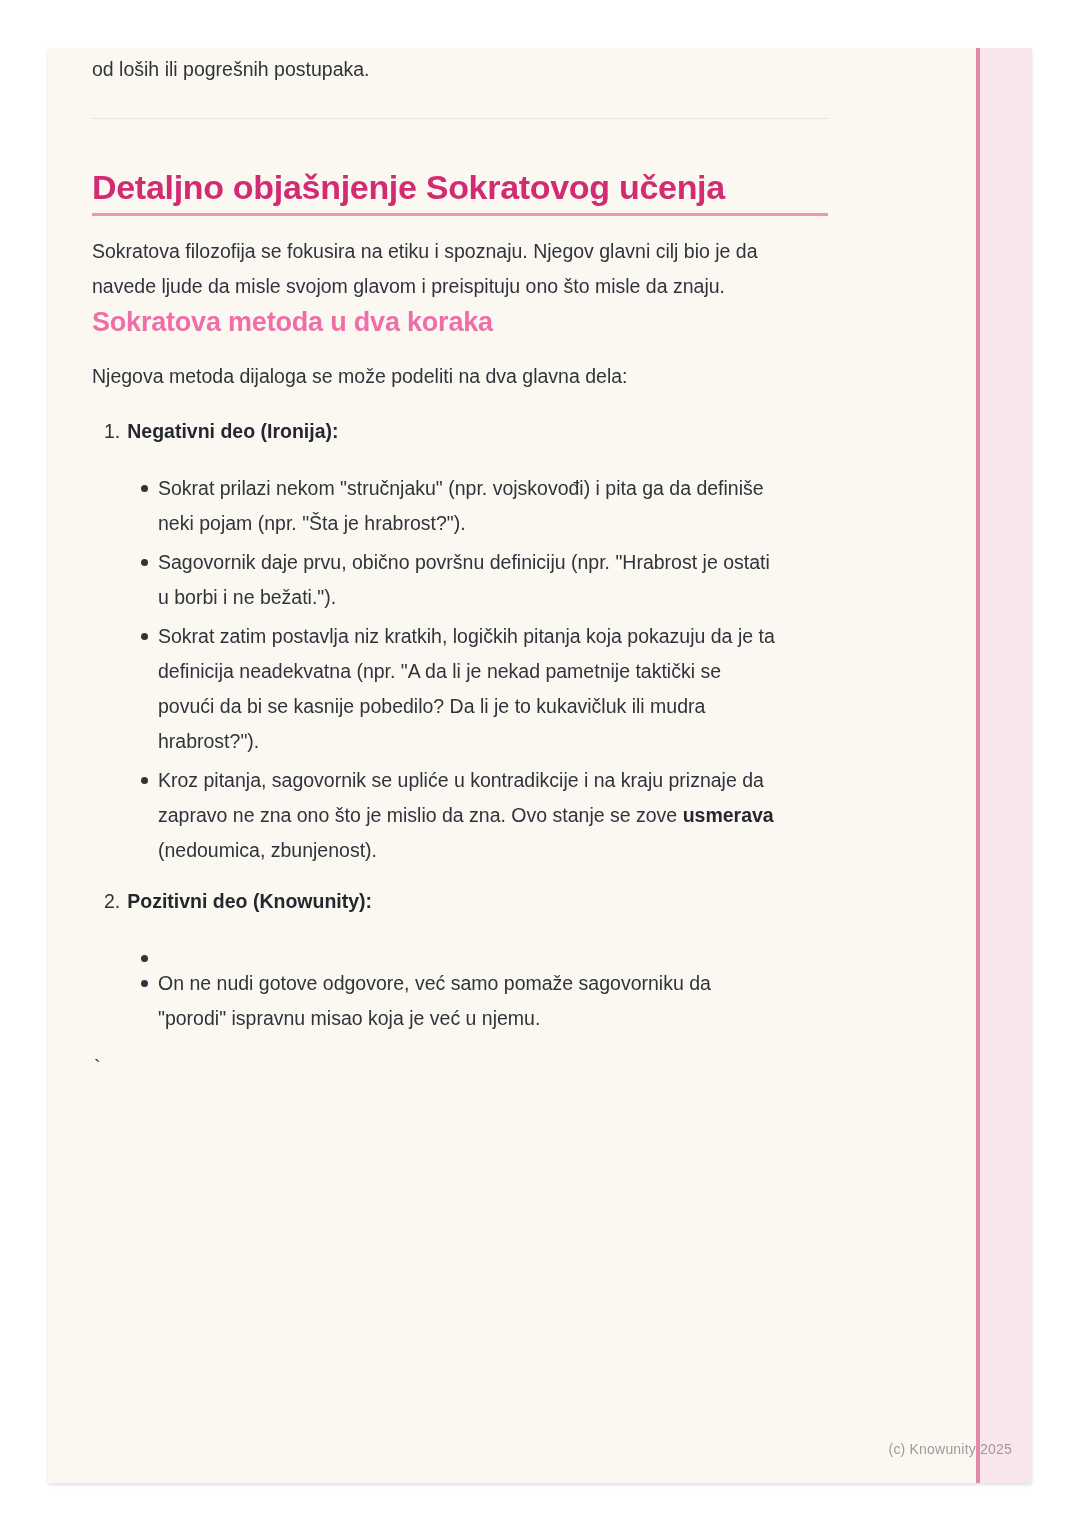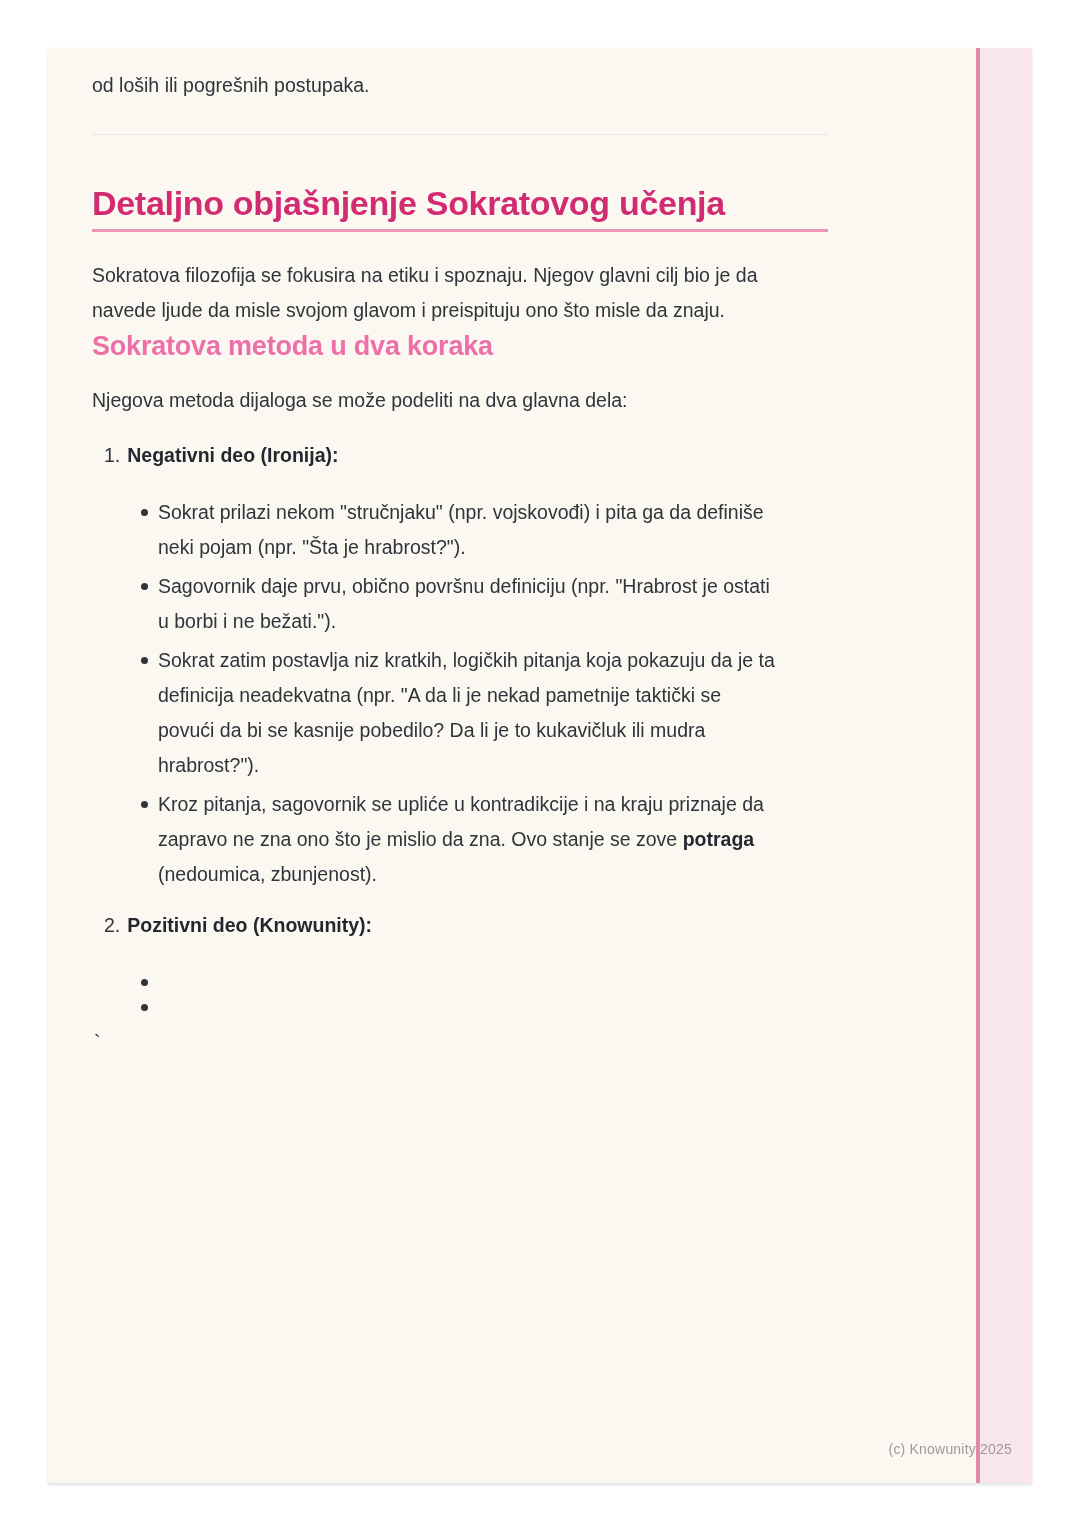--- a/index.html
+++ b/index.html
@@ -24,21 +24,21 @@
     background: var(--page-bg);
     box-shadow: 0 2px 3px rgba(160,170,185,0.35);
   }
   .stripe {
     position: absolute; top: 0; right: 0;
     width: 56px; height: 100%;
     background: var(--stripe-fill);
     border-left: 4px solid var(--stripe-edge);
   }
   .content {
-    position: absolute; left: 44px; top: 16px;
+    position: absolute; left: 44px; top: 0;
     width: 760px;
     padding-top: 4px;
     font-size: 19.5px;
     line-height: 35px;
     color: var(--text);
   }
   .body-text { white-space: pre; }
   hr.divider {
     border: none; height: 1px; width: 736px;
     background: #E9E6E1;
@@ -47,21 +47,21 @@
   h1.doc-title {
     margin-top: 46px;
     width: 736px;
     font-size: 34px; line-height: 44px;
     letter-spacing: -0.3px;
     font-weight: 700;
     color: var(--title-pink);
     padding-bottom: 4px;
     border-bottom: 3px solid var(--underline-pink);
   }
-  p.intro { margin-top: 26px; }
+  p.intro { margin-top: 18px; }
   h2.section-heading {
     font-size: 27px; line-height: 36px;
     letter-spacing: -0.2px;
     font-weight: 700;
     color: var(--sub-pink);
   }
   p.section-intro { margin-top: 19px; }
   ol.num-list { margin-top: 20px; list-style: none; }
   .num-item + .num-item { margin-top: 16px; }
   .num-row { display: flex; gap: 7px; padding-left: 12px; line-height: 35px; }
@@ -118,36 +118,38 @@
             <li class="bullet-li">
               <span class="dot"></span>
               <div class="bullet-text"><span class="seg">Sokrat zatim postavlja niz kratkih, logičkih pitanja koja pokazuju da je ta
 definicija neadekvatna (npr. "A da li je nekad pametnije taktički se
 povući da bi se kasnije pobedilo? Da li je to kukavičluk ili mudra
 hrabrost?").</span></div>
             </li>
             <li class="bullet-li">
               <span class="dot"></span>
               <div class="bullet-text"><span class="seg">Kroz pitanja, sagovornik se upliće u kontradikcije i na kraju priznaje da
-zapravo ne zna ono što je mislio da zna. Ovo stanje se zove </span><strong class="bold-seg">potraga</strong><span class="seg">
+zapravo ne zna ono što je mislio da zna. Ovo stanje se zove </span><strong class="bold-seg">usmerava</strong><span class="seg">
 (nedoumica, zbunjenost).</span></div>
             </li>
           </ul>
         </li>
         <li class="num-item">
           <div class="num-row">
             <span class="num">2.</span>
             <strong class="num-title">Pozitivni deo (Knowunity):</strong>
           </div>
           <ul class="bullets">
             <li class="bullet-li">
               <span class="dot"></span>
             </li>
             <li class="bullet-li">
               <span class="dot"></span>
+              <div class="bullet-text"><span class="seg">On ne nudi gotove odgovore, već samo pomaže sagovorniku da
+"porodi" ispravnu misao koja je već u njemu.</span></div>
             </li>
           </ul>
         </li>
       </ol>
     <p class="stray">`</p>
   </div>
 </div>
 <div class="footer">(c) Knowunity 2025</div>
 
 </body></html>

